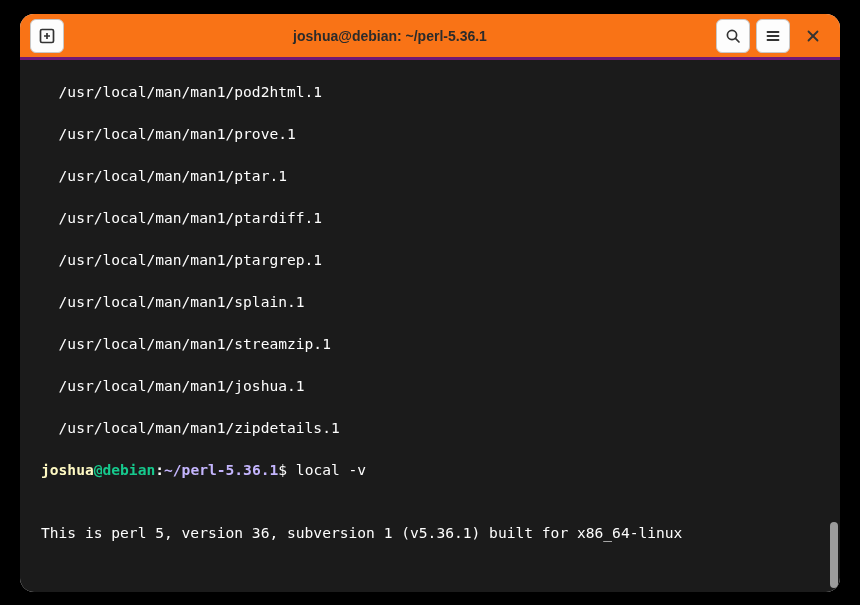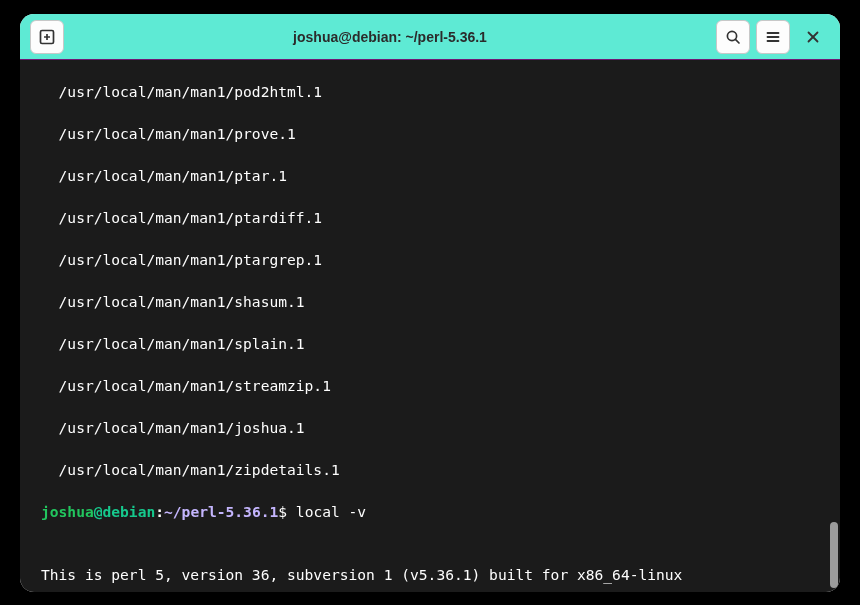--- a/index.html
+++ b/index.html
@@ -18,22 +18,22 @@
       height: 578px;
       background: #fff;
       border-radius: 14px;
       overflow: hidden;
       box-shadow: 0 4px 20px rgba(0,0,0,0.4);
       display: flex;
       flex-direction: column;
     }
     .titlebar {
       height: 46px;
-      background: #5eead4;
-      border-bottom: 1px solid #701a75;
+      background: #f97316;
+      border-bottom: 3px solid #701a75;
       display: flex;
       align-items: center;
       padding: 0 7px;
       flex-shrink: 0;
     }
     .tb-btn {
       width: 34px;
       height: 34px;
       border: 1px solid #c8c8c8;
       border-radius: 6px;
@@ -77,21 +77,21 @@
       font-family: "Menlo", "DejaVu Sans Mono", "Consolas", monospace;
       font-size: 14.6px;
       line-height: 21px;
       color: #fefefe;
       white-space: pre;
       padding: 0 0 0 0;
       height: 100%;
       overflow-y: auto;
     }
     .line { padding-left: 21px; }
-    .p-user { color: #22c55e; font-weight: 700; }
+    .p-user { color: #fef9c3; font-weight: 700; }
     .p-host { color: #16c98d; font-weight: 700; }
     .p-colon { color: #fefefe; font-weight: 700; }
     .p-path { color: #c4b5fd; font-weight: 700; }
     .p-dollar { color: #fefefe; }
     .scrollbar-track {
       position: absolute;
       right: 2px;
       top: 2px;
       bottom: 2px;
       width: 10px;
@@ -143,21 +143,20 @@
     </div>
   </div>
 
   <div class="terminal-wrap">
     <div class="terminal">
 <div class="line">  /usr/local/man/man1/pod2html.1</div>
 <div class="line">  /usr/local/man/man1/prove.1</div>
 <div class="line">  /usr/local/man/man1/ptar.1</div>
 <div class="line">  /usr/local/man/man1/ptardiff.1</div>
 <div class="line">  /usr/local/man/man1/ptargrep.1</div>
-<div class="line">  /usr/local/man/man1/shasum.1</div>
 <div class="line">  /usr/local/man/man1/splain.1</div>
 <div class="line">  /usr/local/man/man1/streamzip.1</div>
 <div class="line">  /usr/local/man/man1/joshua.1</div>
 <div class="line">  /usr/local/man/man1/zipdetails.1</div>
 <div class="line"><span class="p-user">joshua</span><span class="p-host">@</span><span class="p-host">debian</span><span class="p-colon">:</span><span class="p-path">~/perl-5.36.1</span><span class="p-dollar">$</span><span> local -v</span></div>
 <div class="line"></div>
 <div class="line">This is perl 5, version 36, subversion 1 (v5.36.1) built for x86_64-linux</div>
 <div class="line"></div>
 
 <div class="line"></div>

